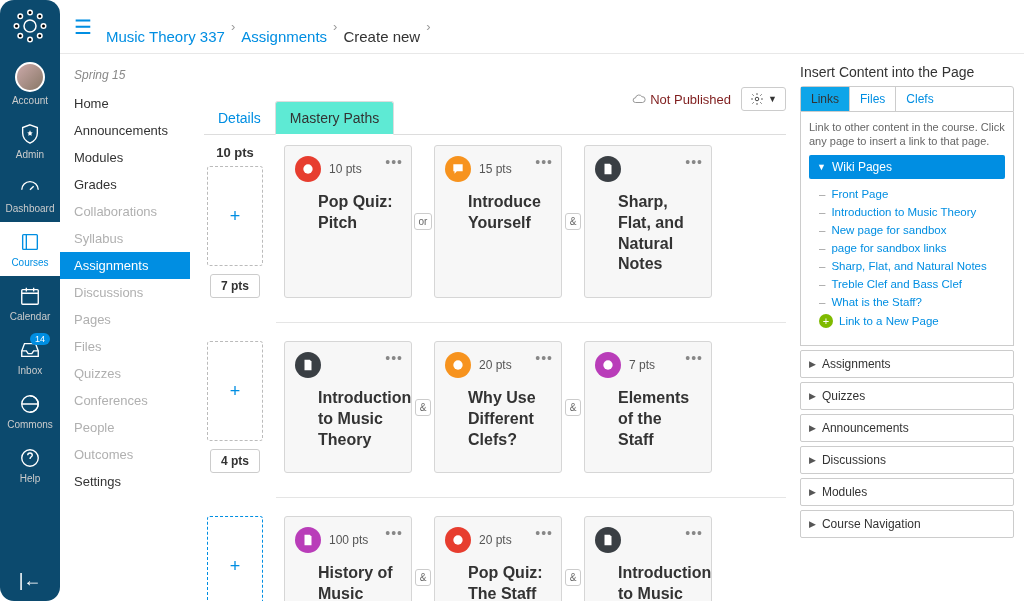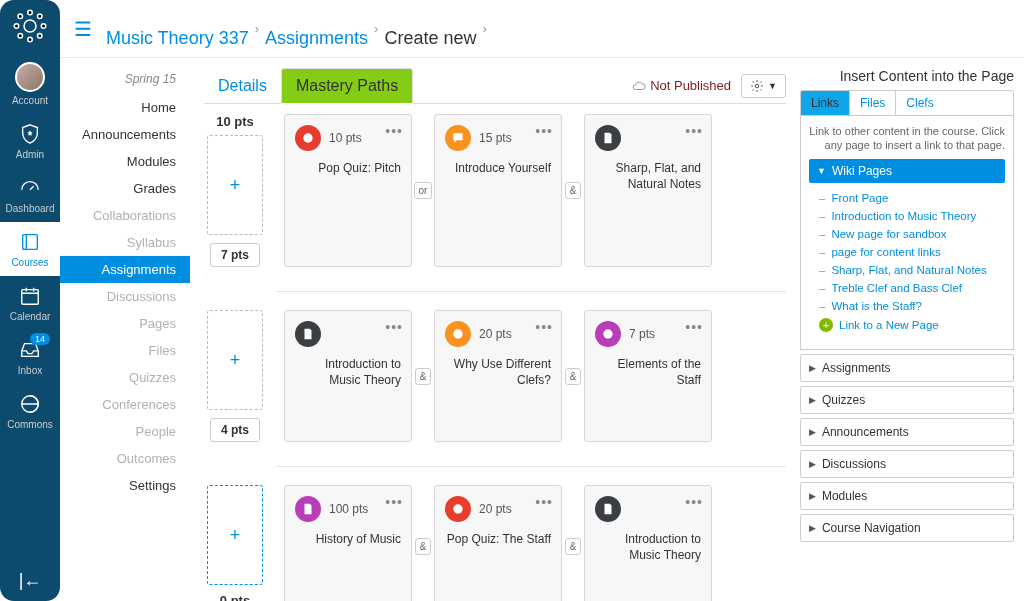--- a/index.html
+++ b/index.html
@@ -16,60 +16,60 @@
 .gnav-item.active .icon svg { stroke:#008ee2; }
 .gnav-item .label { font-size:10px; margin-top:3px; color:#ccc;}
 .gnav-item.active .label { color:#008ee2;}
 .gnav-avatar { width:30px; height:30px; border-radius:50%; background:linear-gradient(135deg,#caa,#876); border:2px solid #fff;}
 .gnav-badge { position:absolute; top:3px; right:10px; background:#008ee2; color:#fff; border-radius:8px; font-size:9px; padding:1px 5px;}
 .gnav-collapse { margin-top:auto; margin-bottom:10px; color:#fff; font-size:18px;}
 
 
 .bc-row { display:flex; align-items:center; padding:8px 14px; border-bottom:1px solid #e8e8e8;}
 .bc-ham { color:#008ee2; font-size:20px; margin-right:14px;}
-.bc-item { color:#008ee2; font-size:18px;margin-top:20px; }
+.bc-item { color:#008ee2; font-size:15px;margin-top:20px; }
 .bc-item.cur { color:#333;}
 .bc-sep { color:#999; margin:0 6px;}
 
 .main { flex:1; display:flex; flex-direction:column; overflow:hidden;}
-.body-row { display:flex; flex:1; overflow:hidden;text-align:right;}
+.body-row { display:flex; flex:1; overflow:hidden;}
 
 
 .cnav { width:130px; padding:14px 0 0 0;}
 .cnav-term { font-style:italic; color:#888; font-size:12px; padding:0 14px 8px 14px;}
 .cnav-item { padding:6px 14px; font-size:13px; cursor:pointer; color:#333;}
 .cnav-item.active { background:#008ee2; color:#fff;}
 .cnav-item.disabled { color:#b0b0b0;}
 
 
 .content { flex:1; padding:10px 14px 20px 14px; overflow:auto;}
 .tabs-row { display:flex; align-items:center; border-bottom:1px solid #ddd; margin-bottom:10px;}
-.tab { padding:8px 14px; font-size:16px; cursor:pointer; color:#008ee2;}
-.tab.active { background:#84cc16; border:1px solid #ddd; border-bottom:1px solid #fff; border-radius:3px 3px 0 0; color:#333; margin-bottom:-1px;}
+.tab { padding:8px 14px; font-size:14px; cursor:pointer; color:#008ee2;margin-top:37px;}
+.tab.active { background:#5eead4; border:1px solid #ddd; border-bottom:1px solid #fff; border-radius:3px 3px 0 0; color:#333; margin-bottom:-1px;}
 .tabs-right { margin-left:auto; display:flex; align-items:center; gap:10px;}
 .pub-status { color:#7f1d1d; display:flex; align-items:center; gap:4px; font-size:13px;}
 .gear-btn { border:1px solid #ccc; border-radius:3px; padding:4px 8px; display:flex; align-items:center; gap:4px; cursor:pointer;}
 
 .range-row { display:flex; align-items:stretch; margin-bottom:24px;}
 .range-box { width:62px; display:flex; flex-direction:column; align-items:center; }
 .range-pts-top { font-weight:bold; font-size:13px; margin-bottom:6px;}
 .range-add { width:56px; flex:1; border:1px dashed #bbb; border-radius:3px; display:flex; align-items:center; justify-content:center; color:#008ee2; font-size:18px; cursor:pointer; min-height:100px;}
 .range-add.sel { border:1px dashed #008ee2;}
 .range-pts-bot { margin-top:8px; border:1px solid #ccc; border-radius:3px; padding:4px 10px; font-size:12px; font-weight:bold;}
 .range-pts-bot-plain { margin-top:8px; font-weight:bold; font-size:13px;}
 .range-divider { border-top:1px solid #e5e5e5; margin:0 0 18px 72px;}
 
 .cards { display:flex; align-items:stretch; margin-left:18px;}
 .card { width:128px; border:1px solid #d6d6d6; background:#f7f7f7; border-radius:3px; padding:10px; position:relative;}
 .card .pts-row { display:flex; align-items:center; gap:8px; margin-bottom:10px;}
 .card .cicon { width:26px; height:26px; border-radius:50%; display:flex; align-items:center; justify-content:center;}
 .card .cicon svg { width:14px; height:14px; fill:#fff;}
 .card .pts { font-size:12px; color:#555;}
 .card .kebab { position:absolute; top:8px; right:8px; color:#888; font-size:14px; cursor:pointer; letter-spacing:1px;}
-.card .title { font-weight:normal; font-size:12px; line-height:1.3;}
+.card .title { font-weight:bold; font-size:16px; line-height:1.3;margin-left:23px;}
 .joiner { width:22px; display:flex; align-items:center; justify-content:center;}
 .joiner span { background:#fff; border:1px solid #ccc; border-radius:3px; font-size:10px; padding:2px 4px; color:#666;}
 
 .ic-red{background:#e73d2f;} .ic-orange{background:#f7931e;} .ic-dark{background:#3a3f44;} .ic-purple{background:#b93db9;}
 
 
 .rpanel { width:224px; padding:10px 10px 0 0;}
 .rpanel h4 { font-weight:normal; font-size:14px; margin-bottom:6px;}
 .rtabs { display:flex; border:1px solid #ccc; border-radius:3px 3px 0 0; font-size:12px;}
 .rtab { padding:5px 10px; color:#008ee2; cursor:pointer; border-right:1px solid #ccc;}
@@ -158,20 +158,29 @@
       <div class="label">Inbox</div>
     </div>
     <div class="gnav-item">
       <div class="icon">
           <svg viewBox="0 0 24 24">
             <circle cx="12" cy="12" r="9"></circle>
             <path d="M12 3a9 9 0 010 18M3 12h18"></path>
           </svg>
         </div>
       <div class="label">Commons</div>
+    </div>
+    <div class="gnav-item">
+      <div class="icon">
+          <svg viewBox="0 0 24 24">
+            <circle cx="12" cy="12" r="9"></circle>
+            <path d="M9.5 9a2.5 2.5 0 115 0c0 1.5-2.5 2-2.5 4M12 17h.01"></path>
+          </svg>
+        </div>
+      <div class="label">Help</div>
     </div>
     <div class="gnav-collapse">|←</div>
   </div>
 
   <div class="main">
 
     <div class="bc-row">
       <div class="bc-ham">☰</div>
       <span class="bc-item">Music Theory 337</span>
       <span class="bc-sep">›</span>
@@ -407,21 +416,21 @@
               <div class="li">
                 <span class="dash">–</span>
                 <span>Introduction to Music Theory</span>
               </div>
               <div class="li">
                 <span class="dash">–</span>
                 <span>New page for sandbox</span>
               </div>
               <div class="li">
                 <span class="dash">–</span>
-                <span>page for content links</span>
+                <span>page for sandbox links</span>
               </div>
               <div class="li">
                 <span class="dash">–</span>
                 <span>Sharp, Flat, and Natural Notes</span>
               </div>
               <div class="li">
                 <span class="dash">–</span>
                 <span>Treble Clef and Bass Clef</span>
               </div>
               <div class="li">

